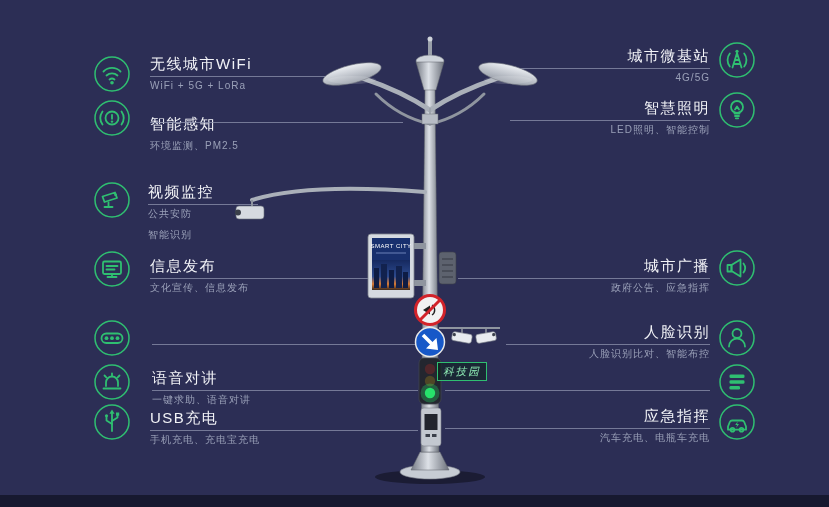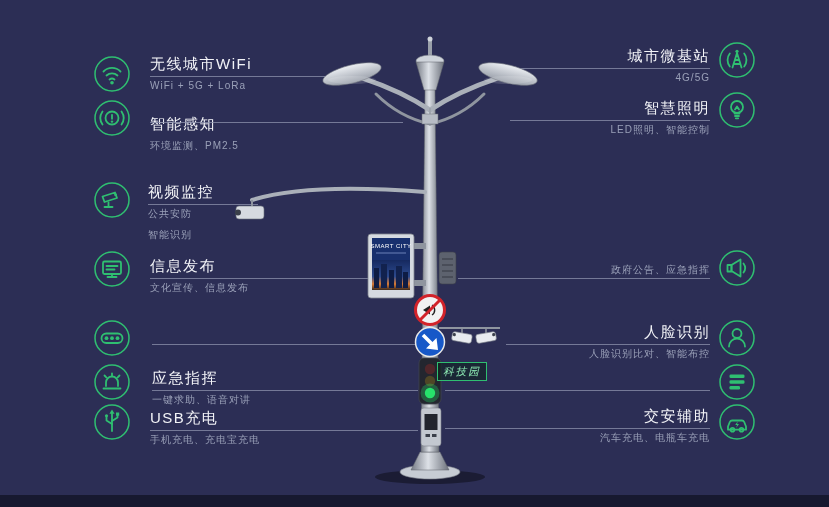--- a/index.html
+++ b/index.html
@@ -154,45 +154,46 @@
   <div class="feat" style="left:148px;top:183px">
     <div class="title">视频监控</div>
     <div class="sub">公共安防</div>
     <div class="sub" style="margin-top:8px">智能识别</div>
   </div>
   <div class="feat" style="left:150px;top:257px">
     <div class="title">信息发布</div>
     <div class="sub">文化宣传、信息发布</div>
   </div>
   <div class="feat" style="left:152px;top:369px">
-    <div class="title">应急指挥</div>
+    <div class="title">语音对讲</div>
     <div class="sub">一键求助、语音对讲</div>
   </div>
   <div class="feat" style="left:150px;top:409px">
     <div class="title">USB充电</div>
     <div class="sub">手机充电、充电宝充电</div>
   </div>
 
   <div class="feat right-feat" style="right:119px;top:47px">
     <div class="title">城市微基站</div>
     <div class="sub">4G/5G</div>
   </div>
   <div class="feat right-feat" style="right:119px;top:99px">
     <div class="title">智慧照明</div>
     <div class="sub">LED照明、智能控制</div>
   </div>
   <div class="feat right-feat" style="right:119px;top:257px">
+    <div class="title">城市广播</div>
     <div class="sub">政府公告、应急指挥</div>
   </div>
   <div class="feat right-feat" style="right:119px;top:323px">
     <div class="title">人脸识别</div>
     <div class="sub">人脸识别比对、智能布控</div>
   </div>
   <div class="feat right-feat" style="right:119px;top:407px">
-    <div class="title">交安辅助</div>
+    <div class="title">应急指挥</div>
     <div class="sub">汽车充电、电瓶车充电</div>
   </div>
 
   <div class="leader" style="left:150px;top:76px;width:195px"></div>
   <div class="leader" style="left:150px;top:122px;width:253px"></div>
   <div class="leader" style="left:148px;top:204px;width:110px"></div>
   <div class="leader" style="left:150px;top:278px;width:222px"></div>
   <div class="leader" style="left:152px;top:344px;width:263px"></div>
   <div class="leader" style="left:152px;top:390px;width:266px"></div>
   <div class="leader" style="left:150px;top:430px;width:268px"></div>

